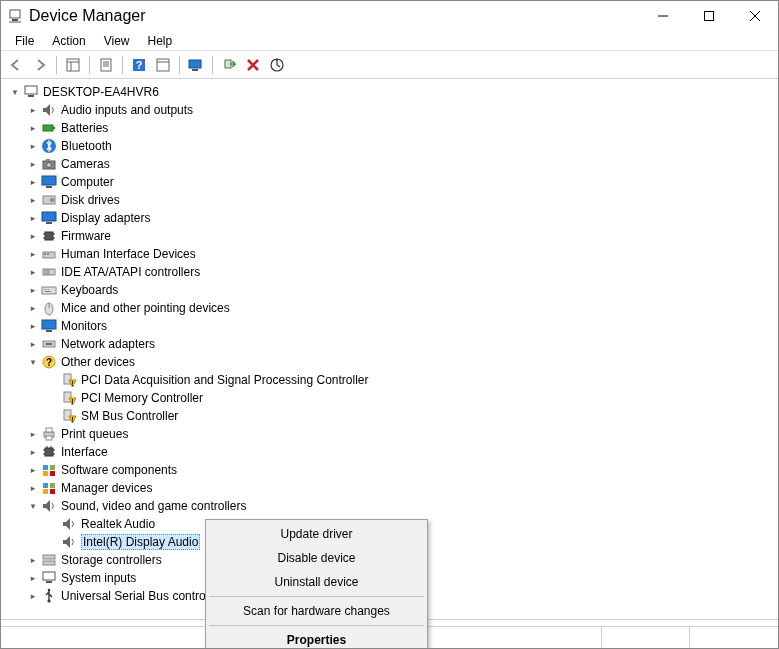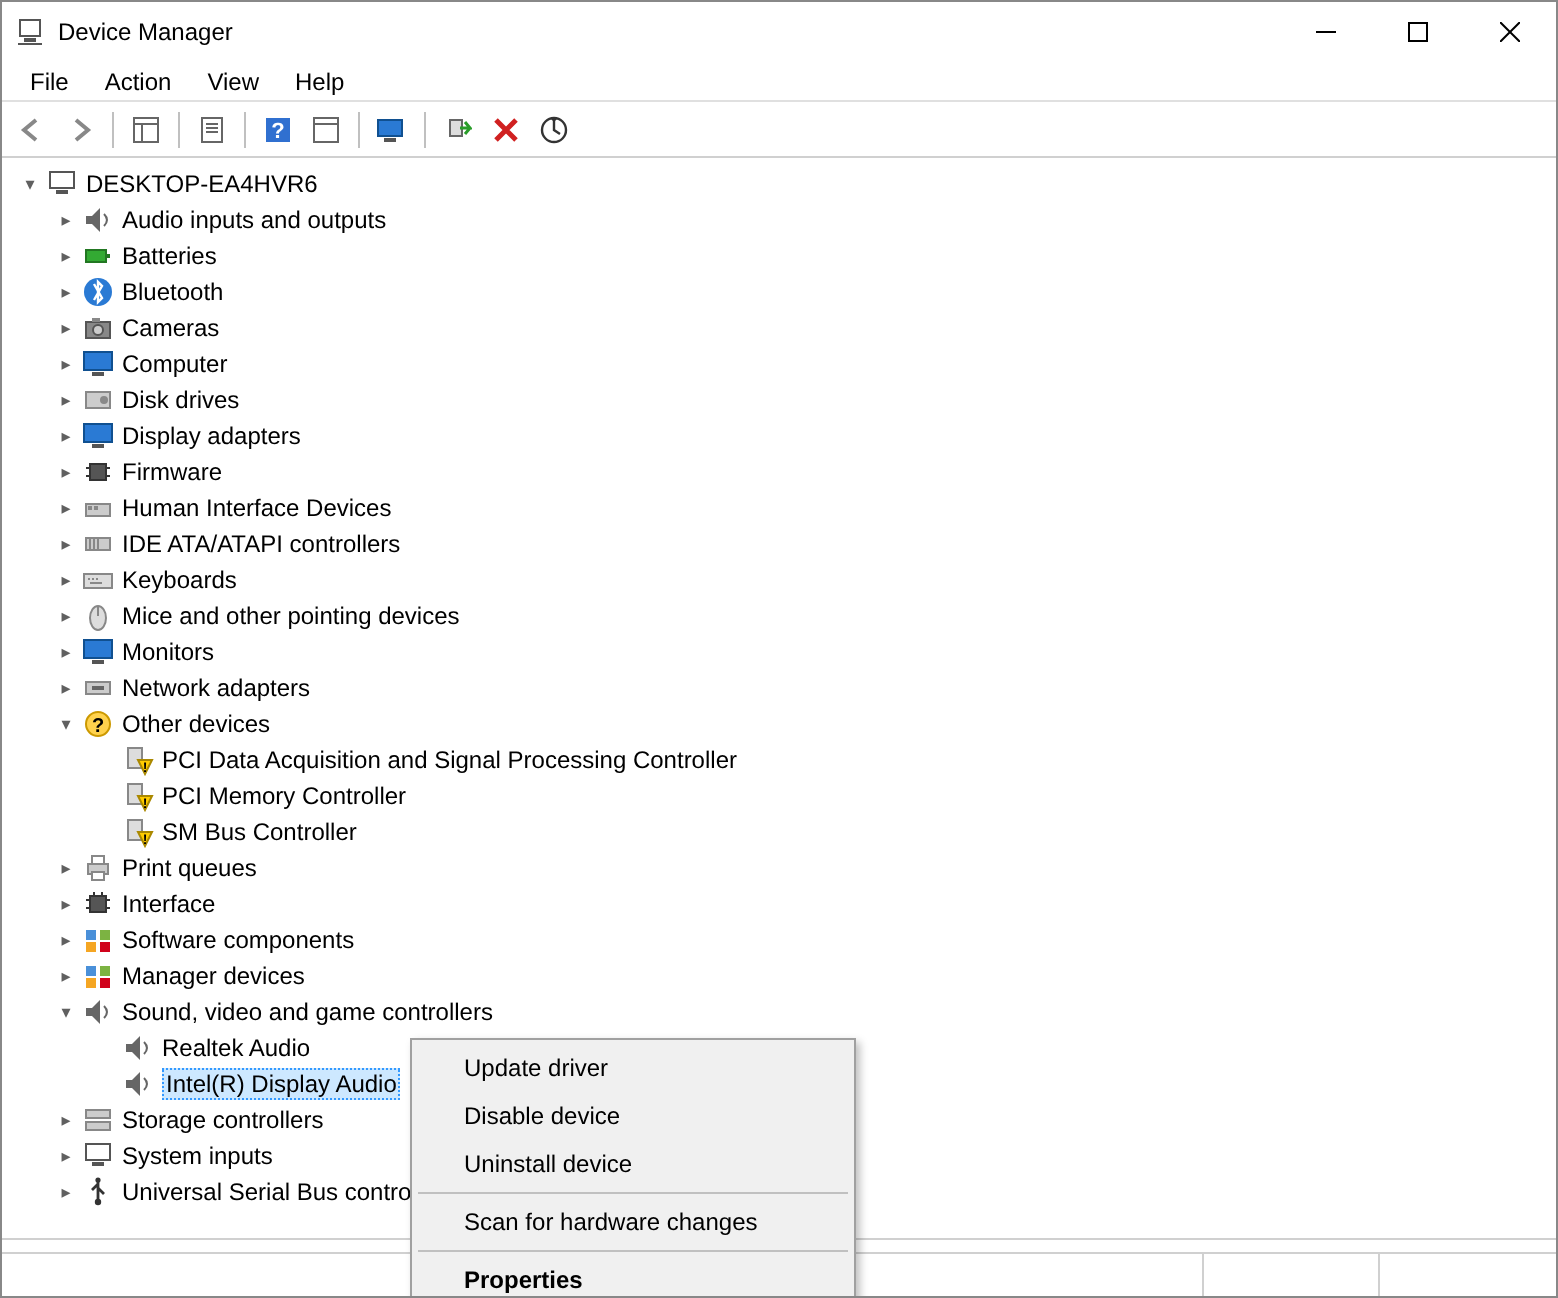--- a/index.html
+++ b/index.html
@@ -21,21 +21,21 @@
     align-items: center;
     height: 30px;
     padding-left: 6px;
   }
   .titlebar .app-icon {
     width: 16px; height: 16px;
     margin-right: 6px;
     display: inline-flex;
   }
   .titlebar .title {
-    font-size: 12px;
+    font-size: 16px;
     flex: 1;
   }
   .win-controls {
     display: flex;
   }
   .win-btn {
     width: 46px; height: 30px;
     display: flex; align-items: center; justify-content: center;
     font-size: 14px;
   }
@@ -119,20 +119,21 @@
     width: 223px;
     background: #f0f0f0;
     border: 1px solid #a0a0a0;
     box-shadow: 2px 2px 4px rgba(0,0,0,0.25);
     padding: 2px;
     z-index: 10;
   }
   .cm-item {
     padding: 5px 24px;
     font-size: 12px;
+    text-align: center;
   }
   .cm-sep {
     height: 1px;
     background: #c0c0c0;
     margin: 2px 1px;
   }
   .cm-item.bold { font-weight: bold; }
   
   .statusbar {
     position: absolute;

